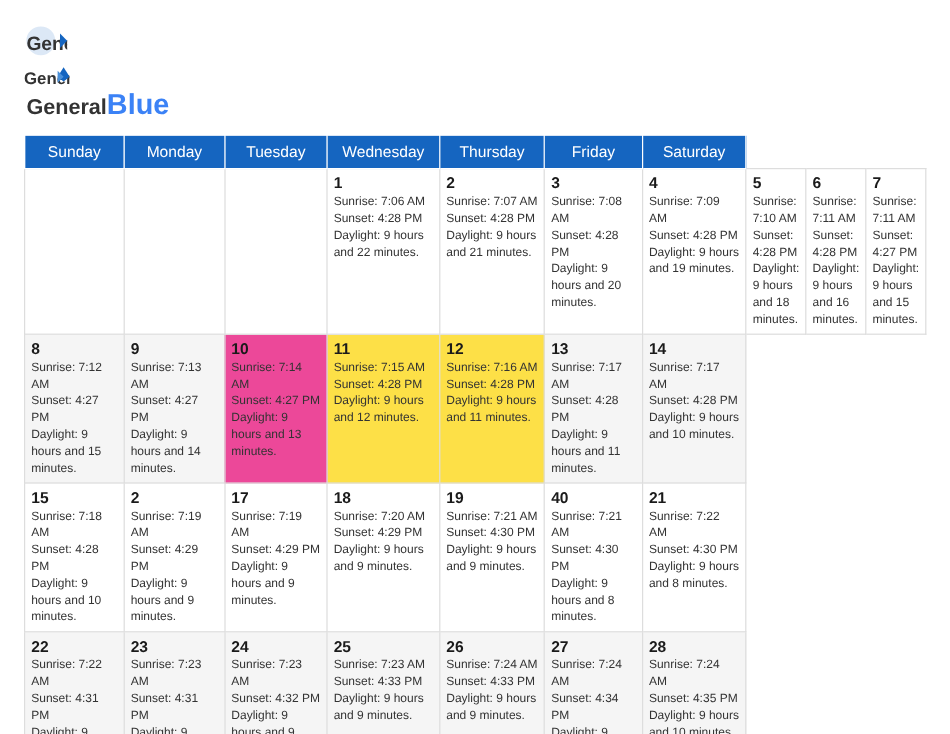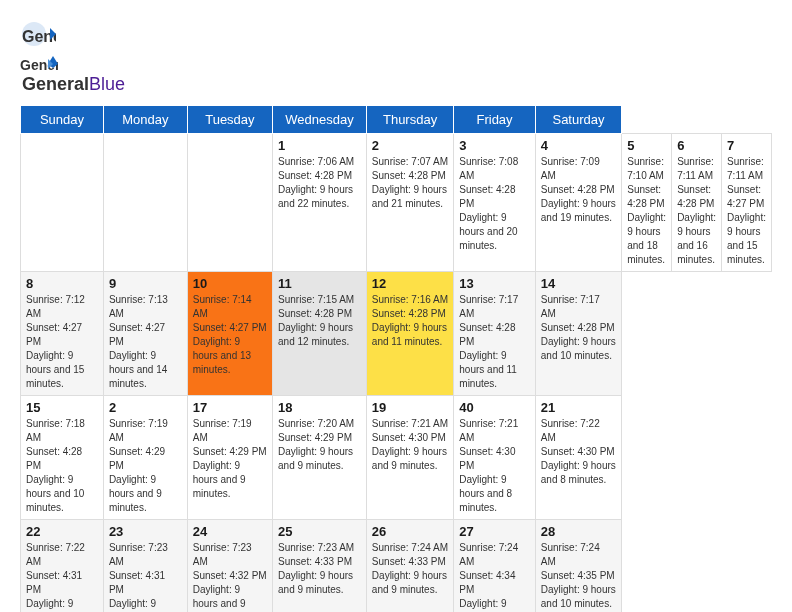--- a/index.html
+++ b/index.html
@@ -95,21 +95,21 @@
       </svg>
     </div>
     <div style="display:flex;align-items:center;margin-top:-2px;">
       <svg width="38" height="28" viewBox="0 0 38 28">
         <text x="0" y="16" font-size="14" font-weight="bold" fill="#333" font-family="Arial">General</text>
         <polygon points="33,2 38,10 33,14 28,10" fill="#1565c0"></polygon>
         <polygon points="28,5 33,10 28,15" fill="#4a90d9"></polygon>
       </svg>
     </div>
     <div style="margin-top:-8px;margin-left:2px;">
-      <span style="font-size:18px;font-weight:bold;color:#333;">General</span><span style="font-size:18px;font-weight:normal;color:#4c1d95;">Blue</span>
+      <span style="font-size:18px;font-weight:bold;color:#333;">General</span><span style="font-size:24px;font-weight:bold;color:#3b82f6;">Blue</span>
     </div>
   </div>
   <div class="title-block">
     <div class="month-title"></div>
     <div class="subtitle"></div>
   </div>
 </div>
 
 <table class="calendar">
   <thead>
@@ -159,25 +159,25 @@
       </tr>
       <tr>
         <td style="background-color: rgb(245, 245, 245);">
           <span class="day-number">8</span>
           <div class="day-info">Sunrise: 7:12 AM<br>Sunset: 4:27 PM<br>Daylight: 9 hours and 15 minutes.</div>
         </td>
         <td style="background-color: rgb(245, 245, 245);">
           <span class="day-number">9</span>
           <div class="day-info">Sunrise: 7:13 AM<br>Sunset: 4:27 PM<br>Daylight: 9 hours and 14 minutes.</div>
         </td>
-        <td style="background-color: #f97316;">
+        <td style="background-color: #ec4899;">
           <span class="day-number">10</span>
           <div class="day-info">Sunrise: 7:14 AM<br>Sunset: 4:27 PM<br>Daylight: 9 hours and 13 minutes.</div>
         </td>
-        <td style="background-color: #e5e5e5;">
+        <td style="background-color: #fde047;">
           <span class="day-number">11</span>
           <div class="day-info">Sunrise: 7:15 AM<br>Sunset: 4:28 PM<br>Daylight: 9 hours and 12 minutes.</div>
         </td>
         <td style="background-color: #fde047;">
           <span class="day-number">12</span>
           <div class="day-info">Sunrise: 7:16 AM<br>Sunset: 4:28 PM<br>Daylight: 9 hours and 11 minutes.</div>
         </td>
         <td style="background-color: rgb(245, 245, 245);">
           <span class="day-number">13</span>
           <div class="day-info">Sunrise: 7:17 AM<br>Sunset: 4:28 PM<br>Daylight: 9 hours and 11 minutes.</div>

